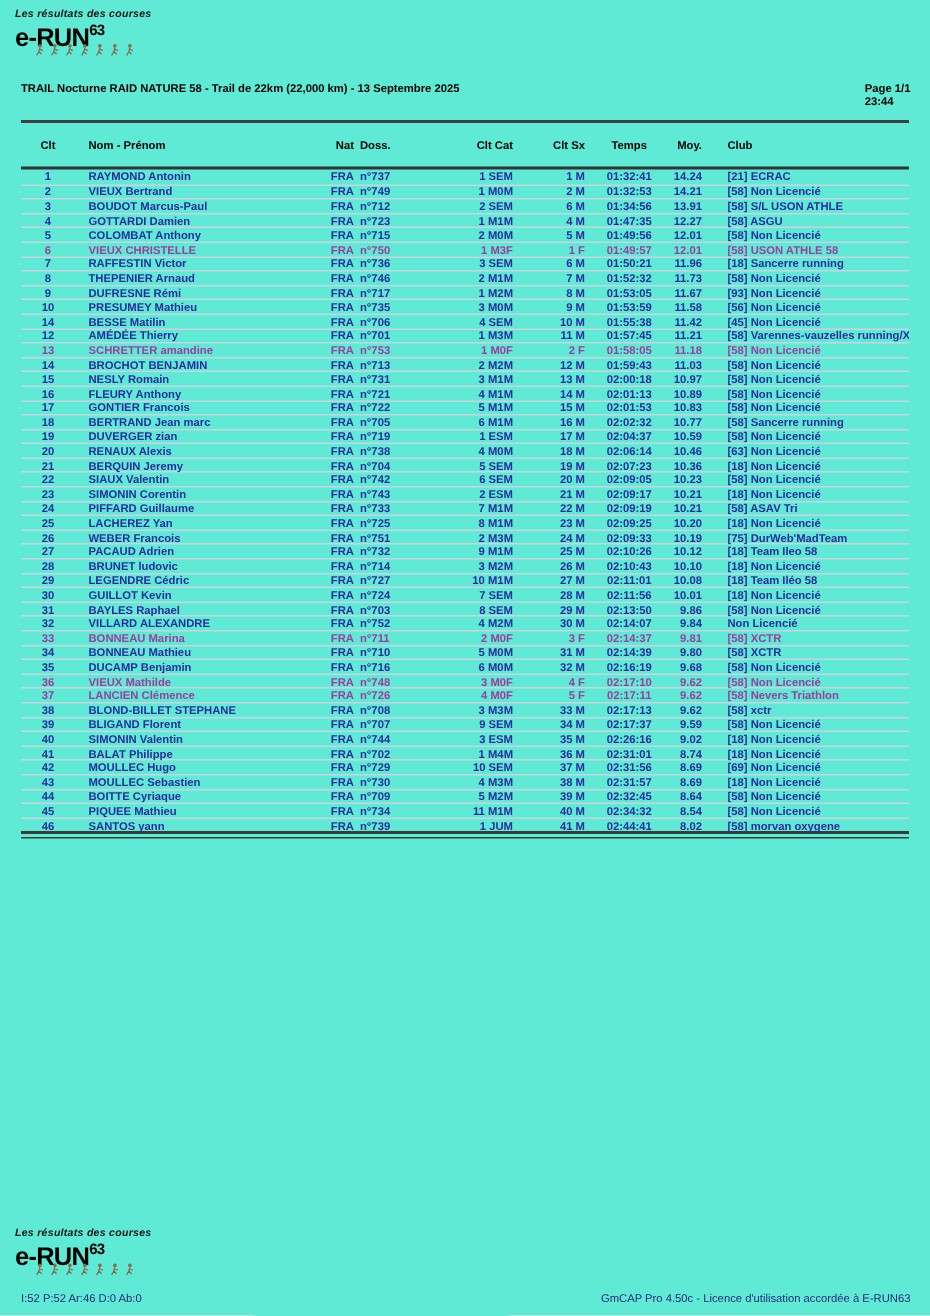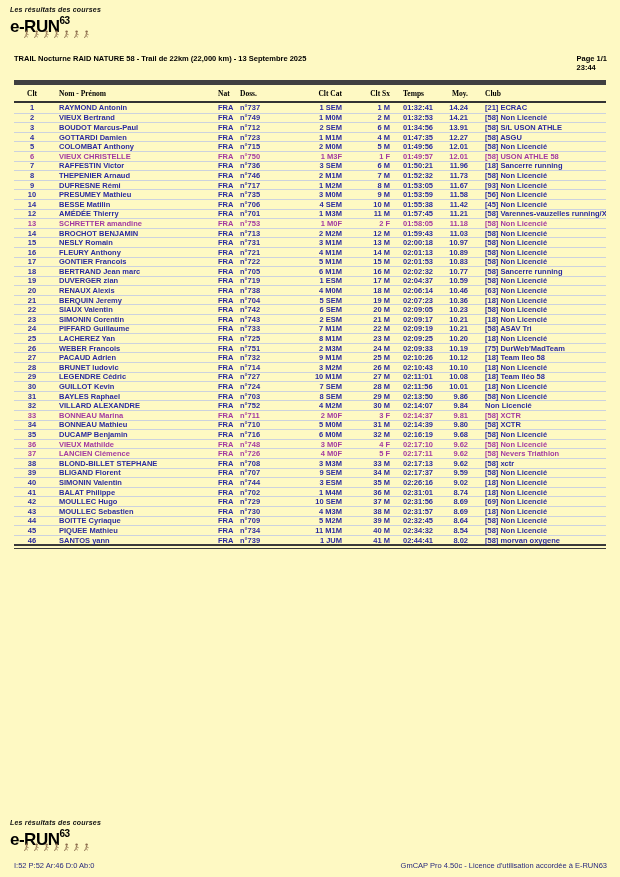--- a/index.html
+++ b/index.html
@@ -1,51 +1,51 @@
 <!DOCTYPE html>
 <html style="--blue: #2B2BA0; --pink: #A23AA2; --footer: #29297E;"><head>
 <meta charset="utf-8">
 <style>
   html,body{margin:0;padding:0;background:#e8e8e8;}
   .page{
-    position:relative;width:620px;height:877px;background:#fef9c3;
+    position:relative;width:620px;height:877px;background:#5eead4;
     font-family:"Liberation Sans", sans-serif;color:#111;overflow:hidden;
     margin:0 auto;
   }
   
   .logo{position:absolute;left:10px;width:120px;}
   .logo-top{top:6px;}
   .logo-bottom{top:819px;}
   .logo-tagline{font-size:7px;font-style:italic;font-weight:700;color:#111;letter-spacing:.2px;}
   .logo-brand{font-size:17px;font-weight:900;letter-spacing:-.5px;color:#000;line-height:16px;margin-top:1px;}
   .logo-brand sup{font-size:10px;font-weight:900;position:relative;top:-1px;left:0px;}
   .runners{display:block;margin:-5px 0 0 14px;}
   
   .title-block{position:absolute;left:14px;top:54px;line-height:9px;}
   .title-line1{font-size:7.5px;font-weight:700;color:#000;white-space:nowrap;}
   .title-line2{font-size:7.5px;font-weight:700;color:#000;white-space:nowrap;}
   .page-info{position:absolute;right:13px;top:54px;line-height:9px;}
   .page-label,.time-label{font-size:7.5px;font-weight:700;color:#000;}
   
   .table{position:absolute;left:14px;top:80px;width:592px;}
   .grid-row{display:grid;grid-template-columns:36px 168px 20px 42px 22px 40px 50px 44px 34px 1fr;align-items:center;}
-  .thead{border-top:5px solid #404040;height:21px;box-sizing:border-box;font-size:7.5px;font-weight:700;color:#000;font-family:Liberation Serif, serif;}
+  .thead{border-top:2px solid #404040;height:31px;box-sizing:border-box;font-size:7.5px;font-weight:700;color:#000;}
   .head-sep{height:2px;background:#333;}
   .row{height:9.6px;box-sizing:border-box;font-size:7.5px;font-weight:700;color:var(--blue,#2B2BA0);}
   .rows .row + .row{border-top:1px solid #ccd2de;}
   .row.female{color:var(--pink,#A23AA2);}
   .cell{white-space:nowrap;overflow:hidden;line-height:9px;}
   .c-clt{text-align:center;}
   .c-name{padding-left:9px;}
-  .c-nat{padding-right:2px;}
+  .c-nat{text-align:right;padding-right:2px;}
   .c-doss{padding-left:2px;}
   .c-ne{padding-left:4px;margin-left:32px;}
   .c-clt_cat{text-align:right;}
   .c-clt_sx{text-align:right;padding-right:2px;}
-  .c-temps{padding-left:11px;}
+  .c-temps{padding-left:11px;text-align:center;}
   .c-moy{text-align:right;padding-right:2px;}
   .c-club{padding-left:15px;}
   .bottom-rule{height:5px;border-top:2px solid #3a3a3a;border-bottom:1px solid #3a3a3a;box-sizing:border-box;}
   
   .footer-line{position:absolute;left:14px;right:13px;top:861px;display:flex;justify-content:space-between;
     font-size:7.5px;font-weight:400;color:var(--footer,#29297E);}
 </style>
 </head>
 <body>
 

